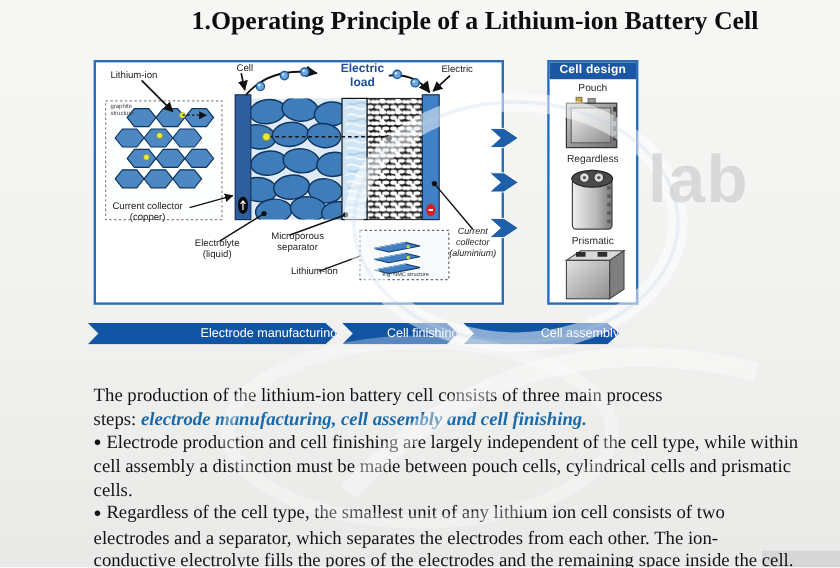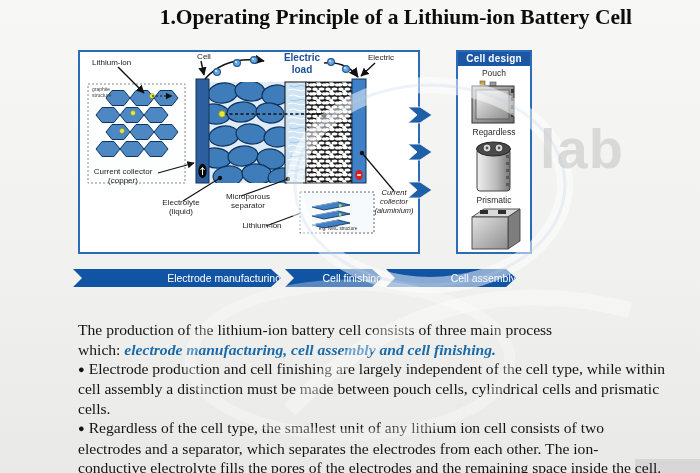--- a/index.html
+++ b/index.html
@@ -314,21 +314,21 @@
   </div>
 
   <div class="chevrons">
     <div class="chev chev-1">Electrode manufacturing</div>
     <div class="chev chev-3">Cell finishing</div>
     <div class="chev chev-2">Cell assembly</div>
   </div>
 
   <div class="bodytext">
     <p><span>The production of the lithium-ion battery cell consists of three main process</span><br>
-      <span>which: </span><span class="em-blue">electrode manufacturing, cell assembly and cell finishing.</span></p>
+      <span>steps: </span><span class="em-blue">electrode manufacturing, cell assembly and cell finishing.</span></p>
     <p><span class="bullet">●</span><span>Electrode production and cell finishing are largely independent of the cell type, while within cell assembly a distinction must be made between pouch cells, cylindrical cells and prismatic cells.</span></p>
     <p><span class="bullet">●</span><span>Regardless of the cell type, the smallest unit of any lithium ion cell consists of two electrodes and a separator, which separates the electrodes from each other. The ion-conductive electrolyte fills the pores of the electrodes and the remaining space inside the cell.</span></p>
   </div>
 
   <div class="corner-box"></div>
 
   <div class="watermark">
     <svg width="700" height="473" viewBox="0 0 700 473">
       <ellipse cx="430" cy="185" rx="135" ry="100" fill="none" stroke="#ffffff" stroke-opacity="0.5" stroke-width="16"></ellipse>
       <ellipse cx="430" cy="185" rx="135" ry="100" fill="none" stroke="#b9cfe3" stroke-opacity="0.25" stroke-width="3"></ellipse>

